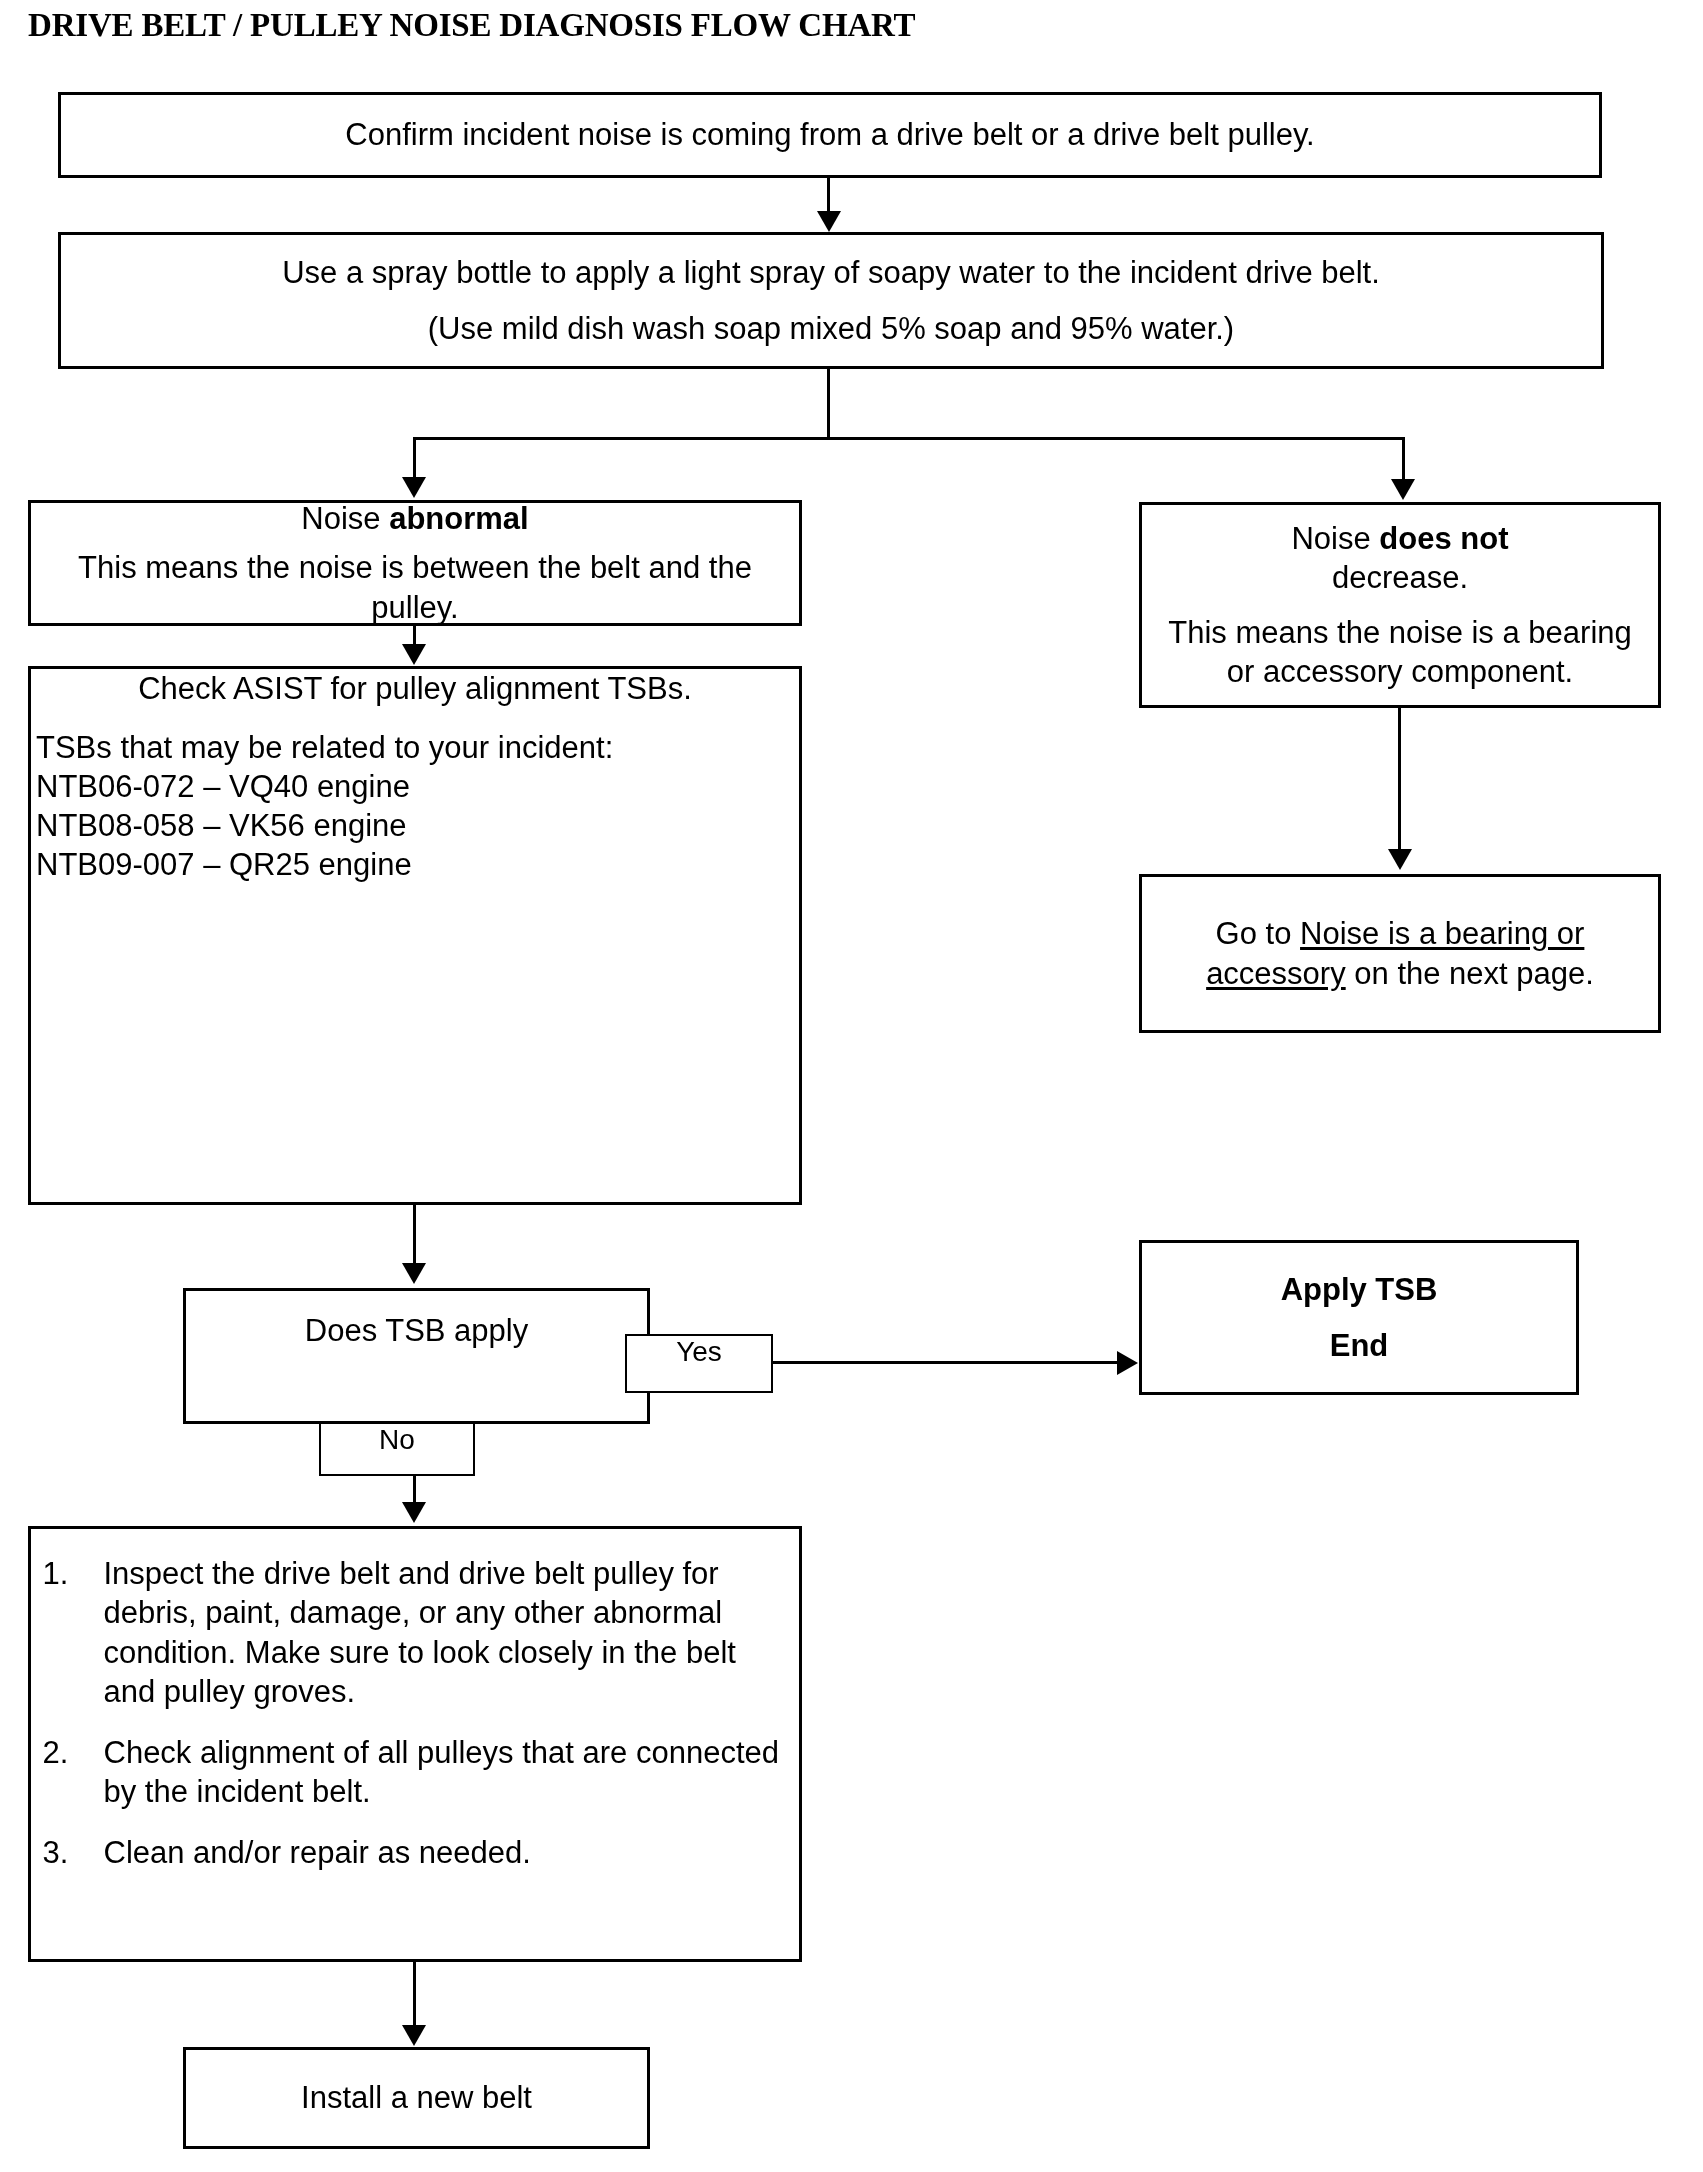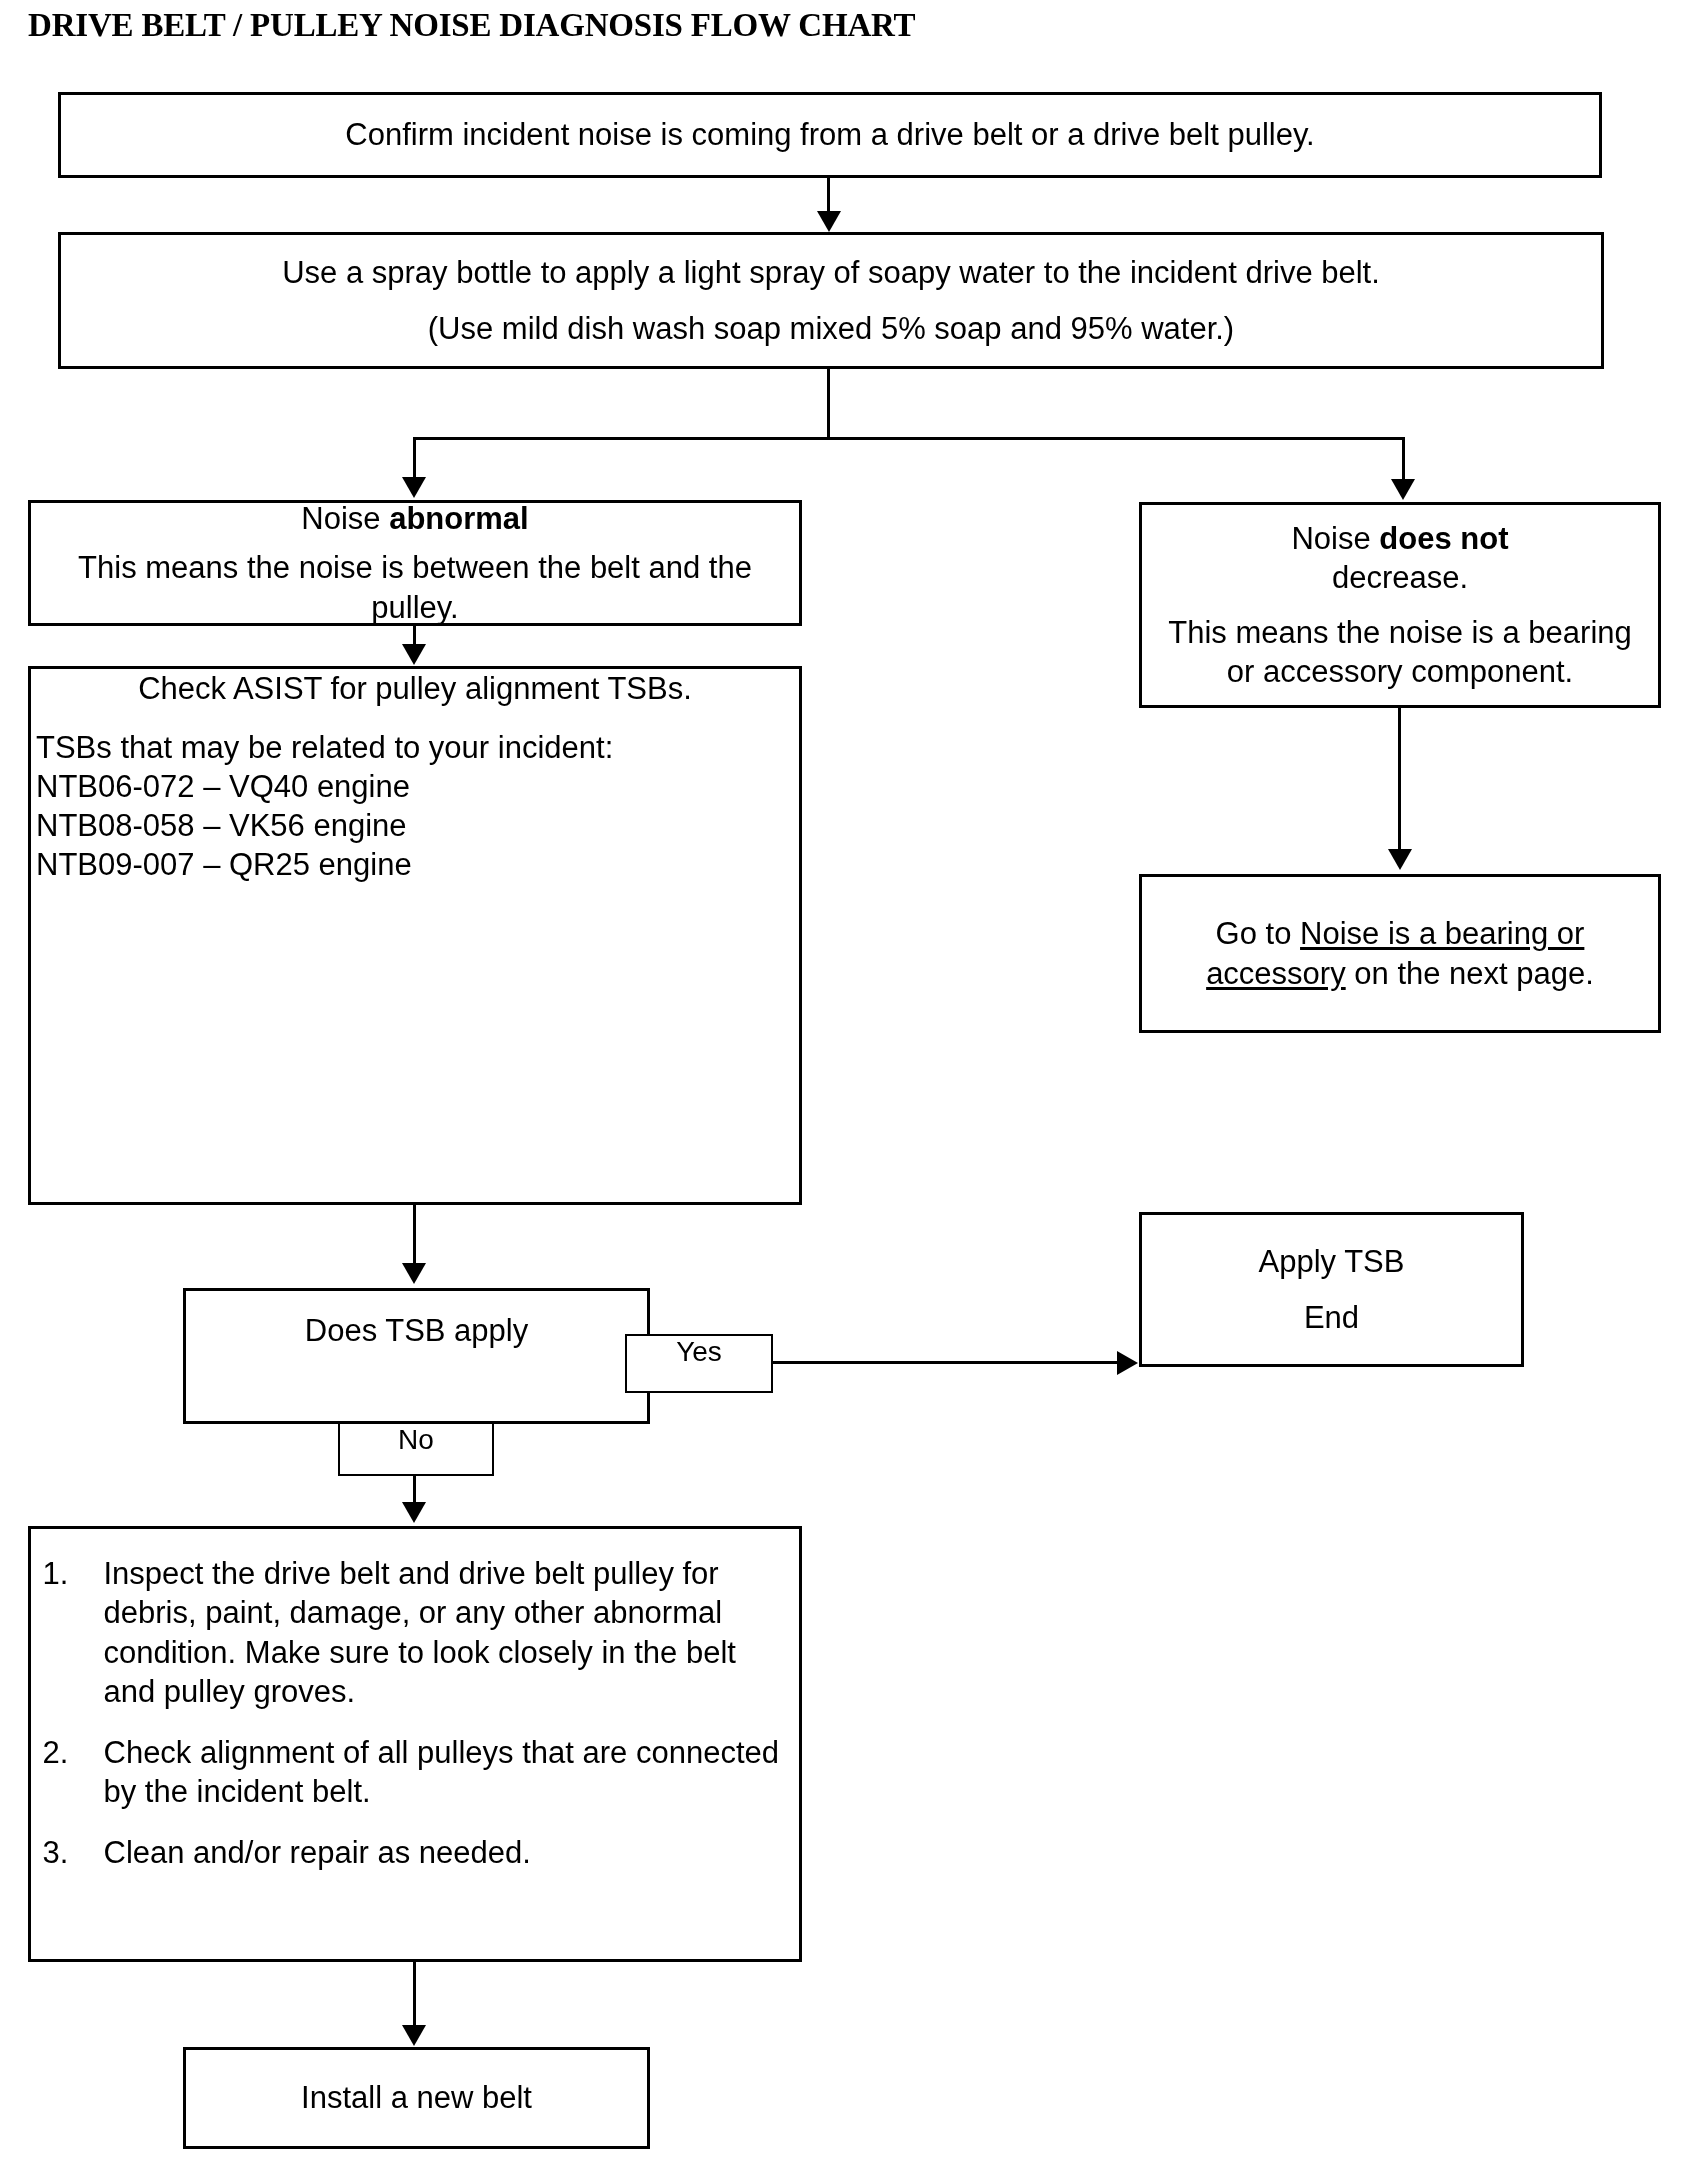--- a/index.html
+++ b/index.html
@@ -182,26 +182,26 @@
   <div class="box" style="left:183px; top:1288px; width:467px; height:136px; justify-content:flex-start; padding-top:20px;">
     <div class="line ctr">Does TSB apply</div>
   </div>
 
   <div class="chip" style="left:625px; top:1334px; width:148px; height:59px;">
     <span>Yes</span>
   </div>
   <div class="hline" style="left:773px; top:1361px; width:345px;"></div>
   <div class="arrow-right" style="left:1117px; top:1351px;"></div>
 
-  <div class="box" style="left:1139px; top:1212px; width:385px; height:155px;">
+  <div class="box" style="left:1139px; top:1240px; width:440px; height:155px;font-weight:bold;">
     <div class="line ctr">Apply TSB</div>
     <div class="line ctr gap-md">End</div>
   </div>
 
-  <div class="chip" style="left:338px; top:1422px; width:156px; height:54px;">
+  <div class="chip" style="left:319px; top:1422px; width:156px; height:54px;">
     <span>No</span>
   </div>
   <div class="vline" style="left:413px; top:1476px; height:30px;"></div>
   <div class="arrow-down" style="left:402px; top:1502px;"></div>
 
   <div class="box" style="left:28px; top:1526px; width:774px; height:436px; justify-content:flex-start; padding-top:25px;">
     <div class="num-list">
       <div class="num-item">
         <div class="num-marker">1.</div>
         <div class="num-text">Inspect the drive belt and drive belt pulley for debris, paint, damage, or any other abnormal condition. Make sure to look closely in the belt and pulley groves.</div>

